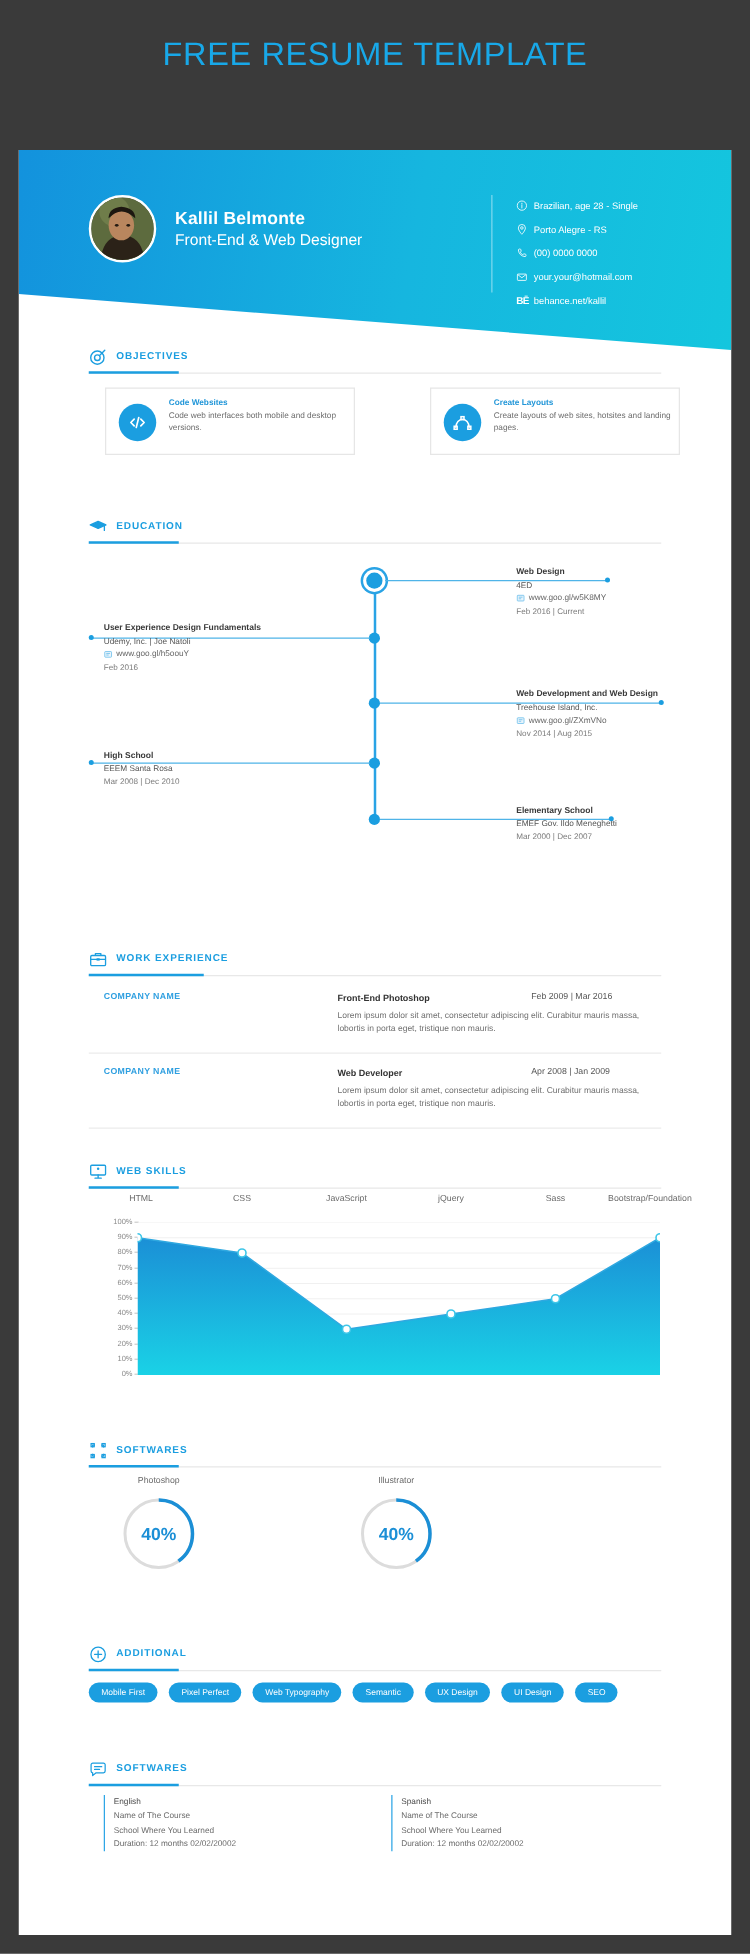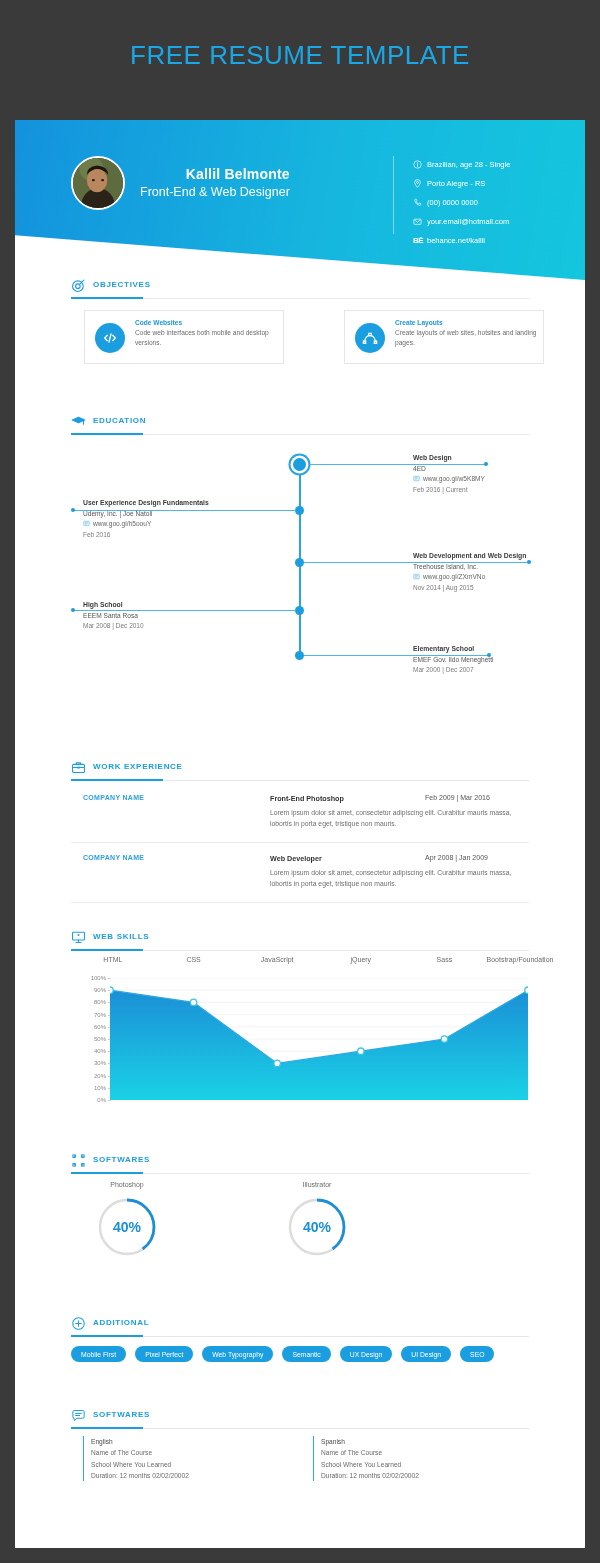--- a/index.html
+++ b/index.html
@@ -7,21 +7,21 @@
     width: 600px; height: 1563px;
     background: #3a3a3a;
     font-family: "Liberation Sans", sans-serif;
     overflow: hidden;
   }
   .page-title {
     text-align: center;
     color: #18a8e8;
     font-size: 26px;
     letter-spacing: 0.5px;
-    padding-top: 40px;
+    padding-top: 28px;
     font-weight: 400;
   }
   .sheet {
     position: absolute;
     left: 15px; top: 120px;
     width: 570px; height: 1428px;
     background: #ffffff;
     overflow: hidden;
   }
   
@@ -31,21 +31,21 @@
     background: linear-gradient(100deg, #1392dd 0%, #16b6df 55%, #14c6de 100%);
     clip-path: polygon(0 0, 100% 0, 100% 100%, 0 72%);
   }
   .avatar {
     position: absolute; left: 56px; top: 36px;
     width: 54px; height: 54px; border-radius: 50%;
     border: 2px solid #ffffff; overflow: hidden;
     background: #4a5a3a;
   }
   .avatar svg { display: block; width: 100%; height: 100%; }
-  .name-block { position: absolute; left: 125px; top: 46px; color: #fff; text-align: right; }
+  .name-block { position: absolute; left: 125px; top: 46px; color: #fff; }
   .name-block .nm { font-size: 14px; font-weight: bold; letter-spacing: .2px; }
   .name-block .rl { font-size: 12.5px; margin-top: 3px; font-weight: 400; }
   .contact-div { position: absolute; left: 378px; top: 36px; width: 1px; height: 78px; background: rgba(255,255,255,.45); }
   .contacts { position: absolute; left: 398px; top: 35px; }
   .crow { display: flex; align-items: center; height: 19px; color: #fff; font-size: 7.5px; }
   .crow .ci { width: 14px; display: flex; align-items: center; }
   .crow .ci svg { width: 9px; height: 9px; display: block; }
   .crow .be { font-size: 8px; font-weight: bold; letter-spacing: -.5px; }
   
   .section { position: absolute; left: 0; width: 570px; }
@@ -176,21 +176,21 @@
       </span>
       <span>(00) 0000 0000</span>
     </div>
     <div class="crow">
       <span class="ci">
         <svg viewBox="0 0 16 16" fill="none" stroke="#fff" stroke-width="1.2">
             <rect x="1.6" y="4" width="12.8" height="9" rx="1"></rect>
             <path d="m1.9 4.6 6.1 4.6 6.1-4.6"></path>
           </svg>
       </span>
-      <span>your.email@hotmail.com</span>
+      <span>your.your@hotmail.com</span>
     </div>
     <div class="crow">
       <span class="ci be">BĒ</span>
       <span>behance.net/kallil</span>
     </div>
   </div>
 
   <div class="section" style="top:158px;">
     <div class="sec-head">
       <span class="sh-icon">

